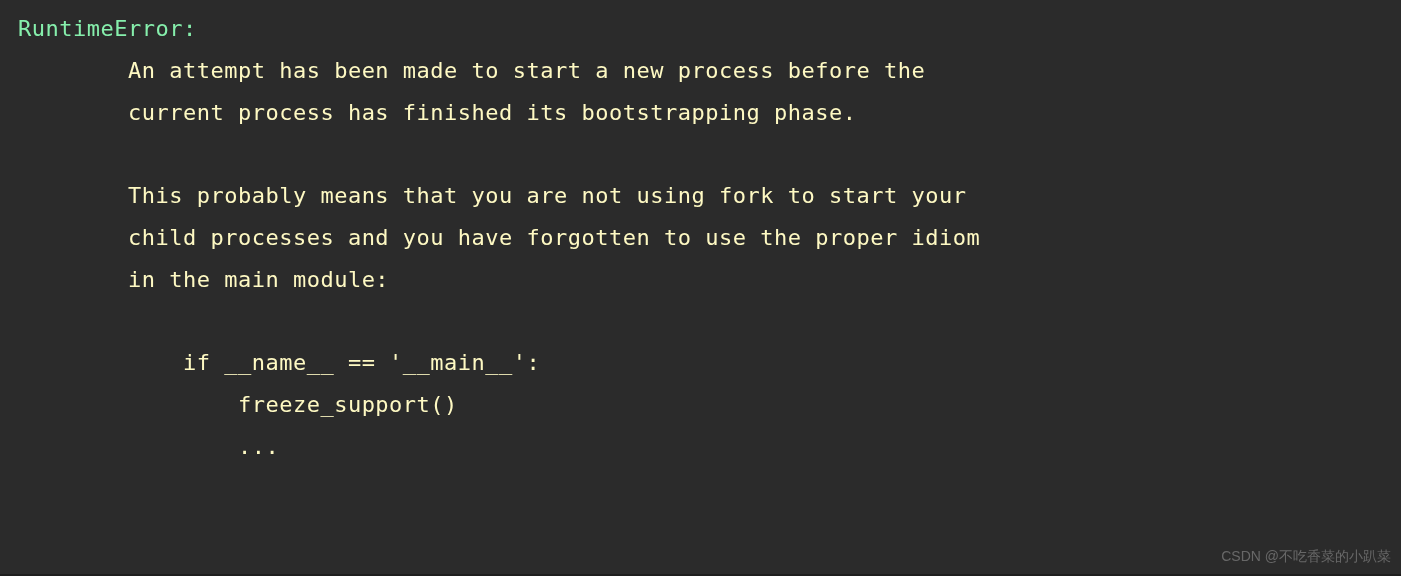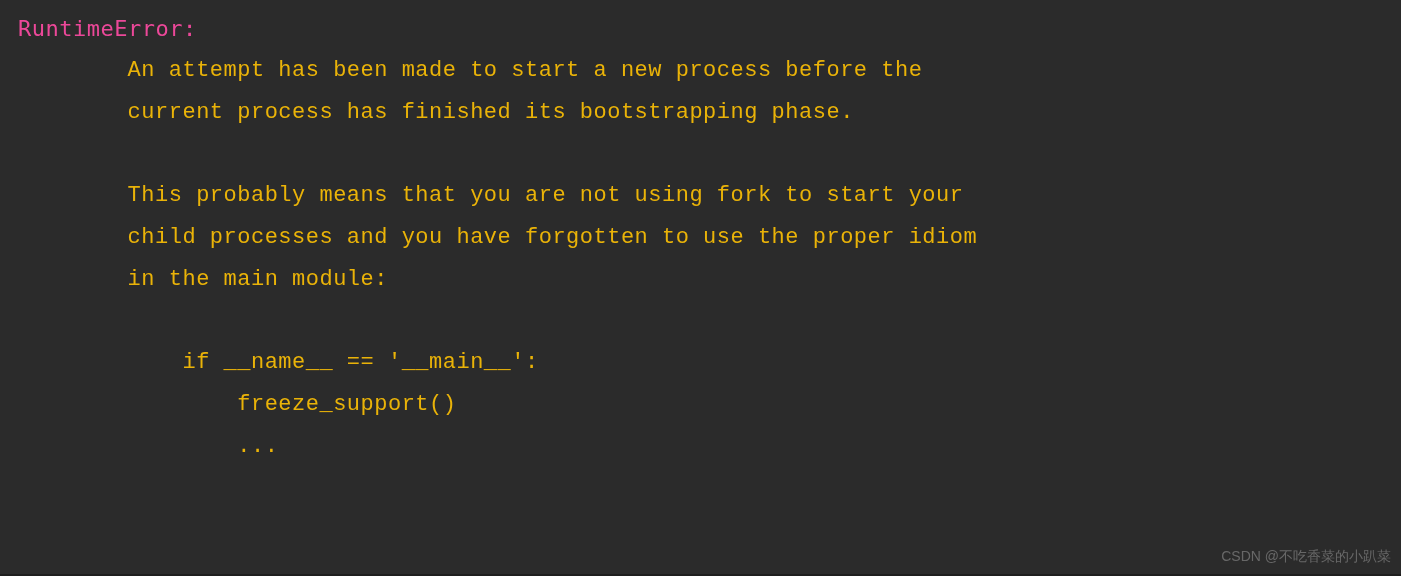--- a/index.html
+++ b/index.html
@@ -14,26 +14,25 @@
       font-family: 'Menlo', 'Monaco', 'Consolas', monospace;
       font-size: 22px;
       line-height: 1.9;
       color: #e06c75;
       padding: 8px 18px;
       overflow: hidden;
       position: relative;
       letter-spacing: 0.5px;
     }
     .error-title {
-      color: #ec4899;
+      color: #86efac;
     }
     .error-body {
       white-space: pre;
-      color: #eab308;
-      font-family: Liberation Mono, monospace;
+      color: #fef9c3;
     }
     .watermark {
       position: absolute;
       bottom: 6px;
       right: 10px;
       color: #888;
       font-size: 14px;
       font-family: Liberation Sans, sans-serif;
       letter-spacing: 0;
       opacity: 0.65;

